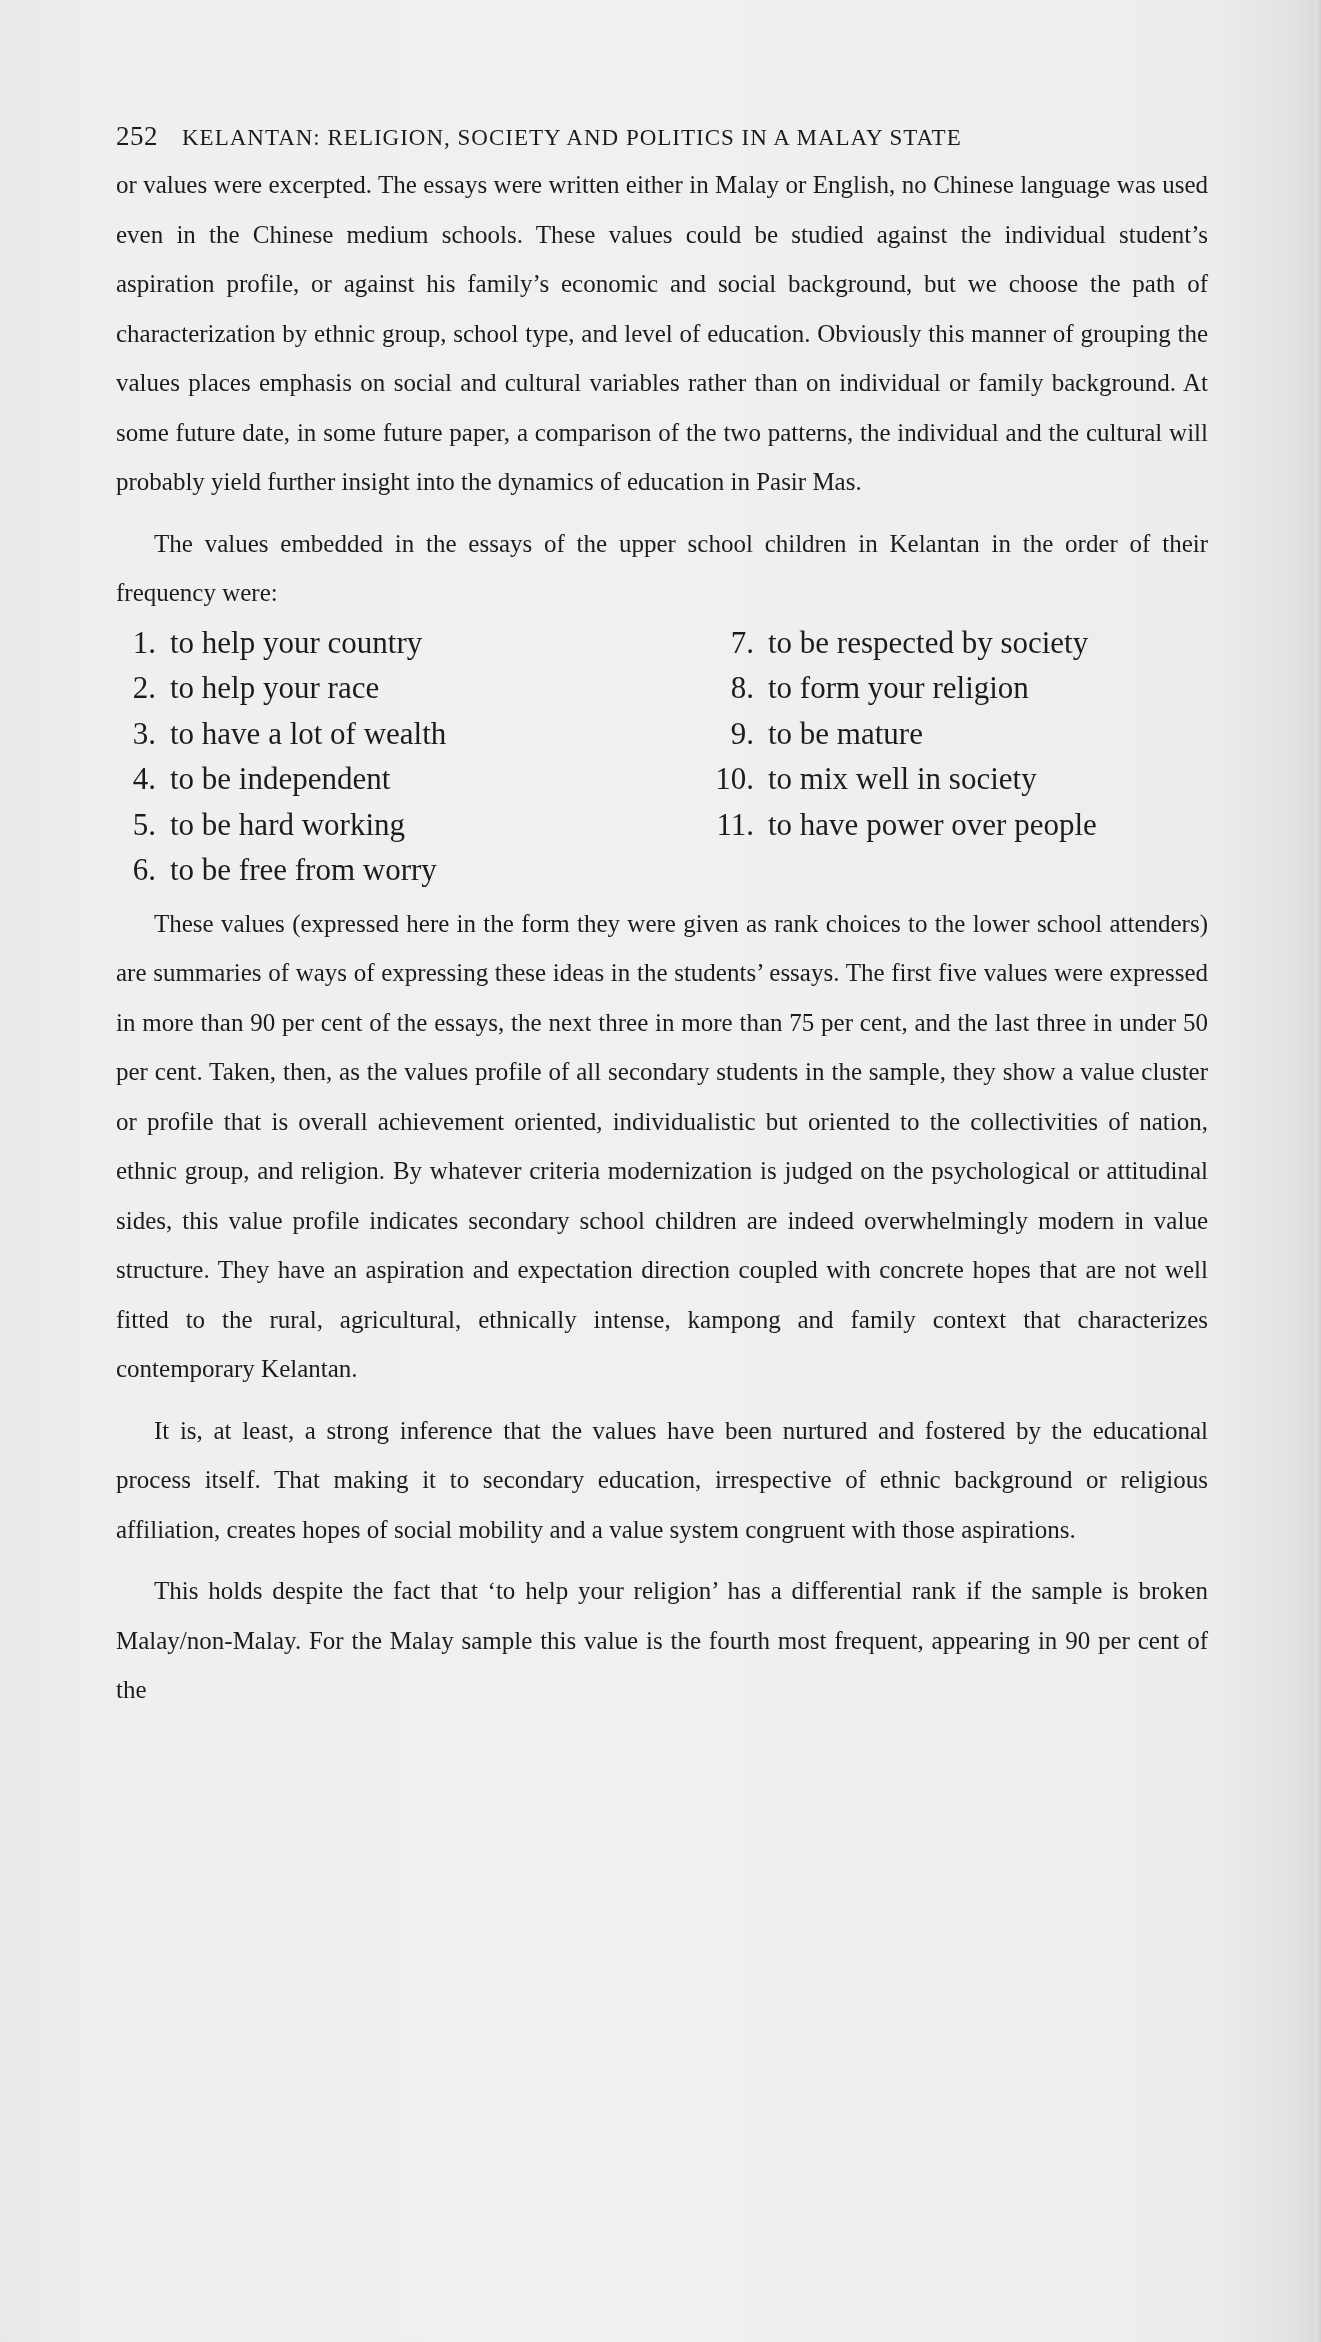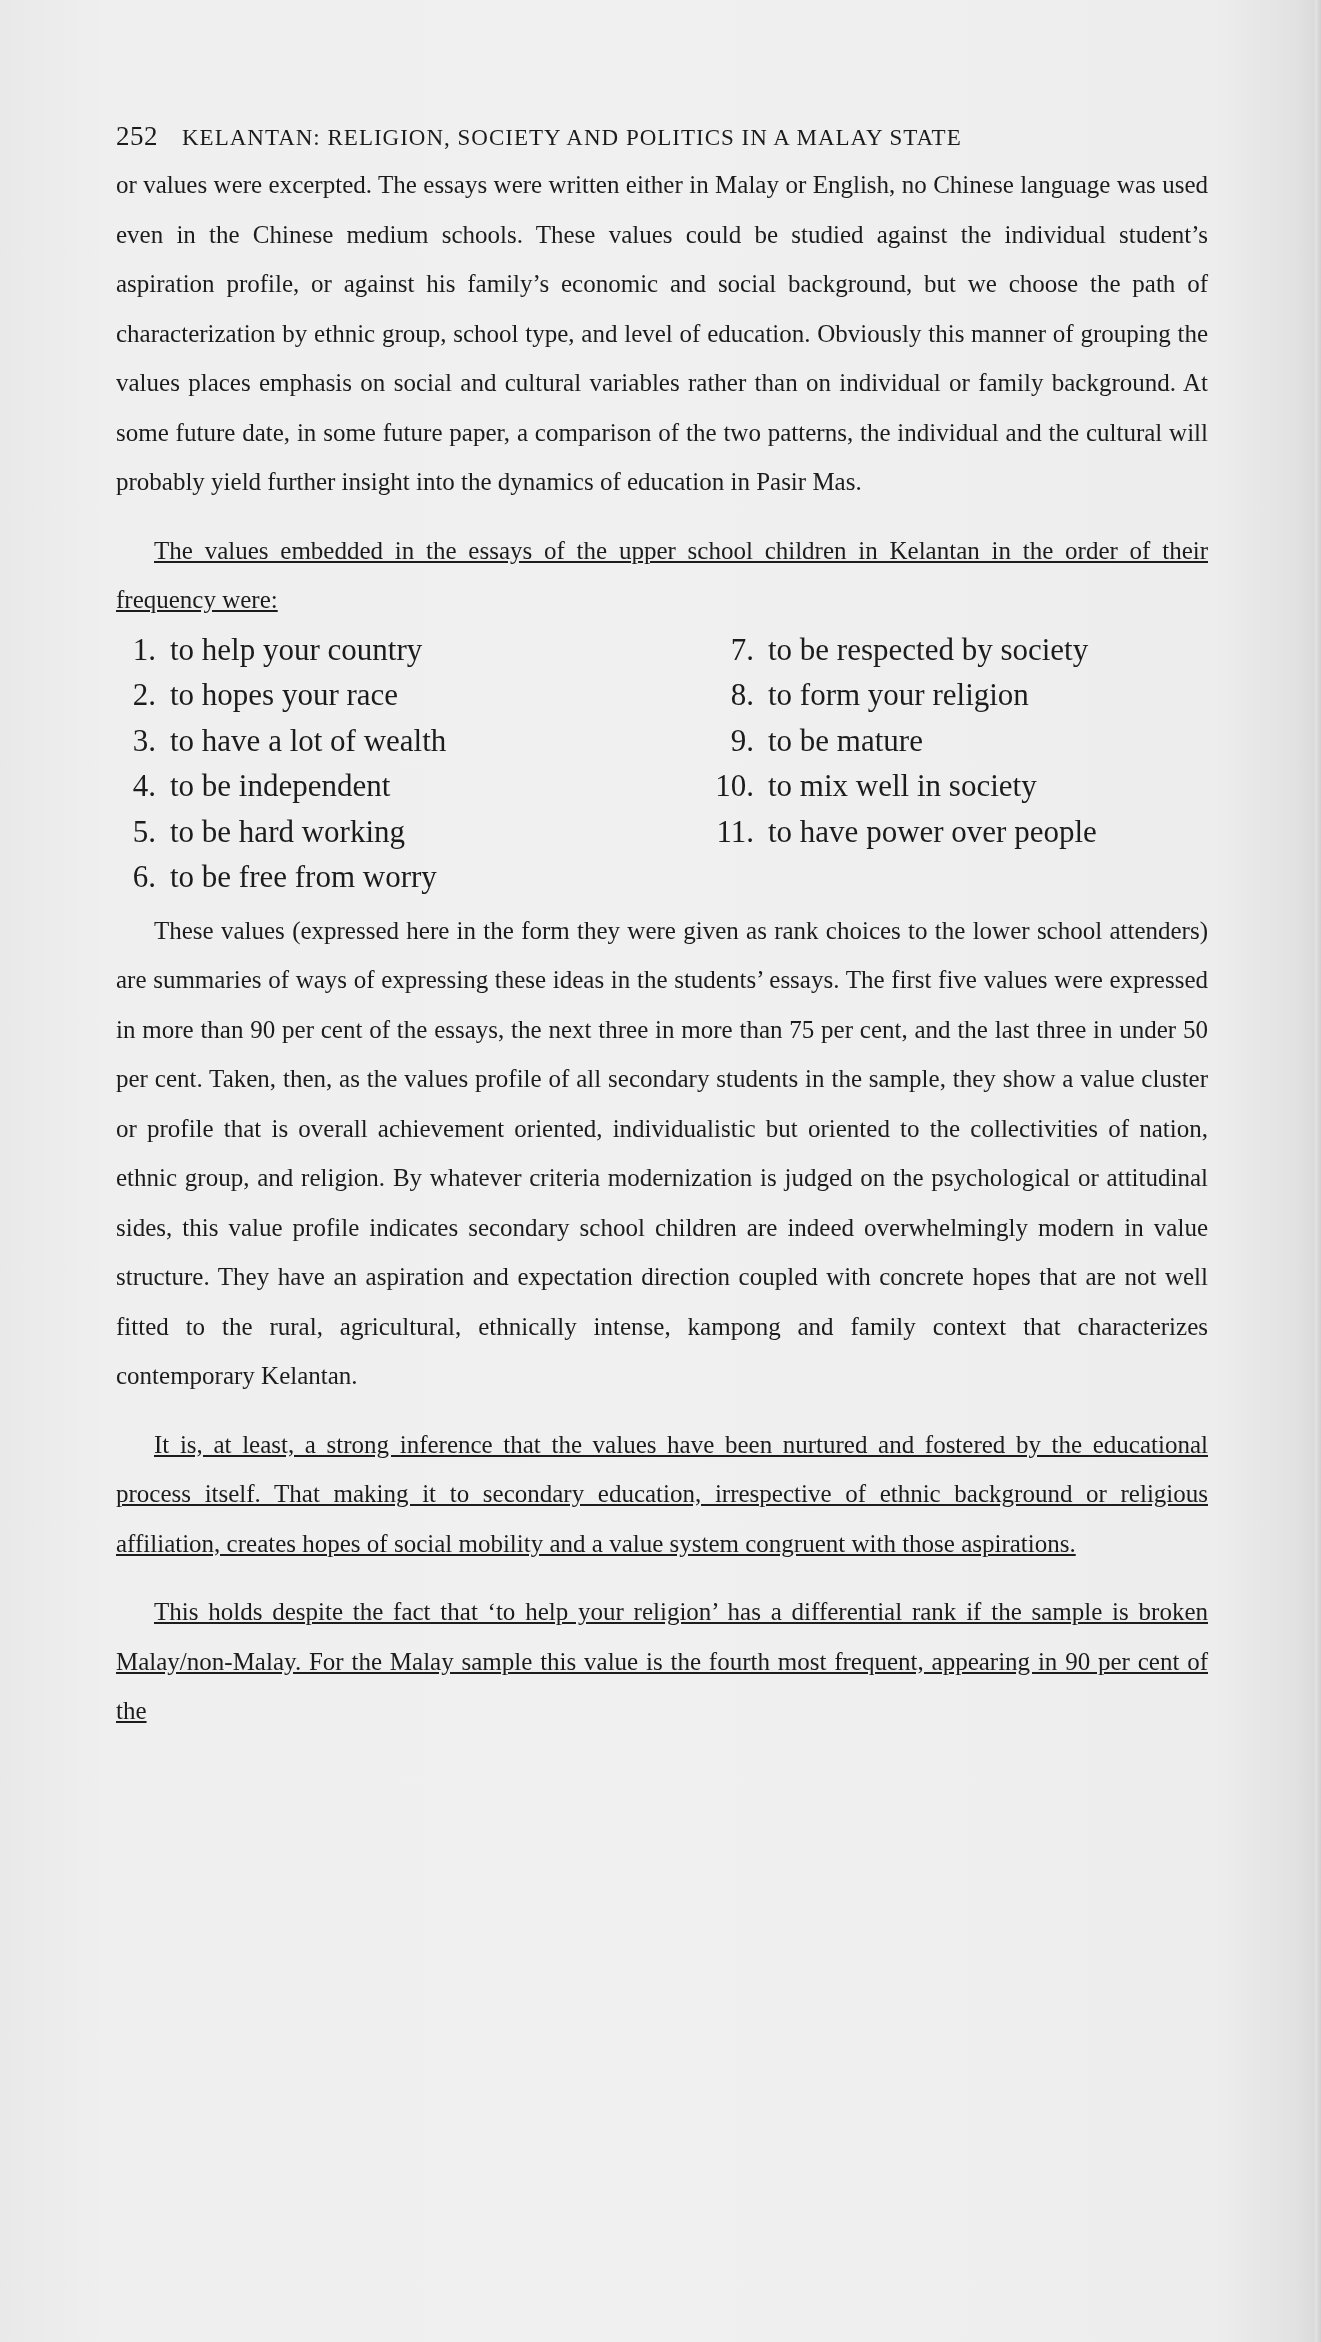--- a/index.html
+++ b/index.html
@@ -48,22 +48,21 @@
       margin: 0;
       font-size: 25px;
       line-height: 49.5px;
       text-align: justify;
       hyphens: none;
     }
     p.indent {
       text-indent: 38px;
     }
     p.gap {
-      margin-top: 19px;
-      text-decoration: underline;
+      margin-top: 12px;
     }
     .values-list {
       display: grid;
       grid-template-columns: 584px 1fr;
       margin: 2px 0 6px 0;
       font-size: 31px;
       line-height: 45.5px;
     }
     .col {
       display: flex;
@@ -99,21 +98,21 @@
   <p class="body-text indent gap">The values embedded in the essays of the upper school children in Kelantan in the order of their frequency were:</p>
 
   <div class="values-list">
     <div class="col col-left">
       <div class="list-item">
           <span class="num">1.</span>
           <span>to help your country</span>
         </div>
       <div class="list-item">
           <span class="num">2.</span>
-          <span>to hopes your race</span>
+          <span>to help your race</span>
         </div>
       <div class="list-item">
           <span class="num">3.</span>
           <span>to have a lot of wealth</span>
         </div>
       <div class="list-item">
           <span class="num">4.</span>
           <span>to be independent</span>
         </div>
       <div class="list-item">

